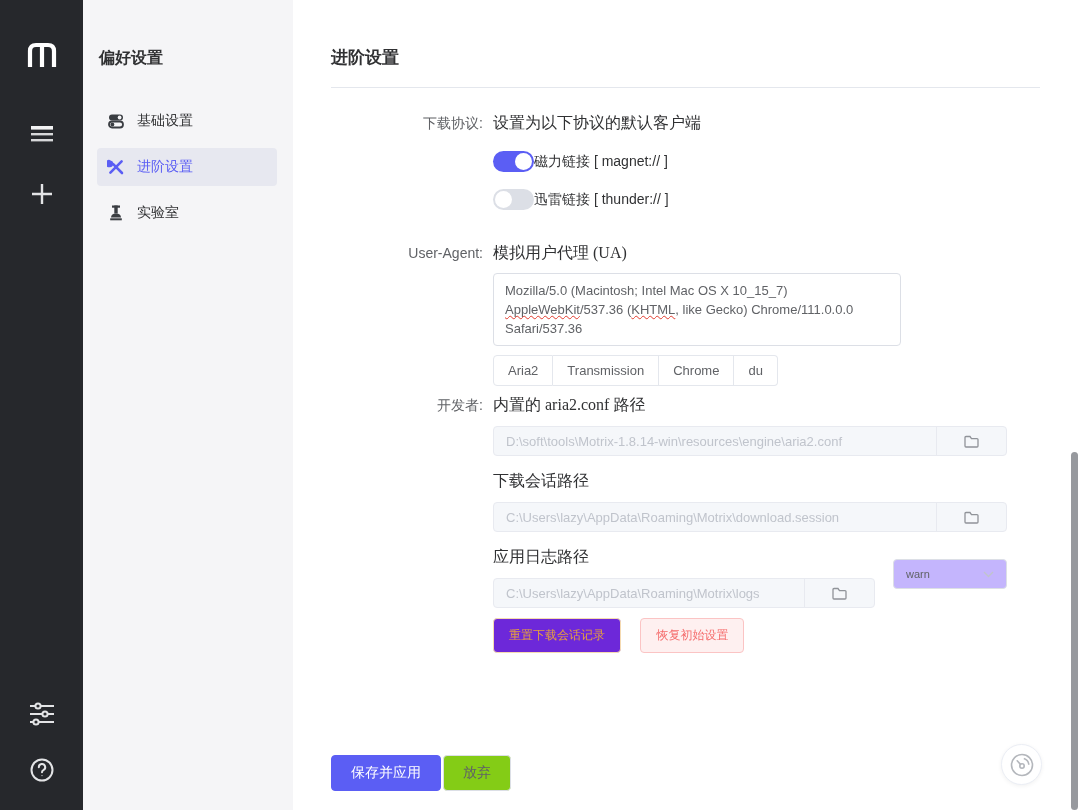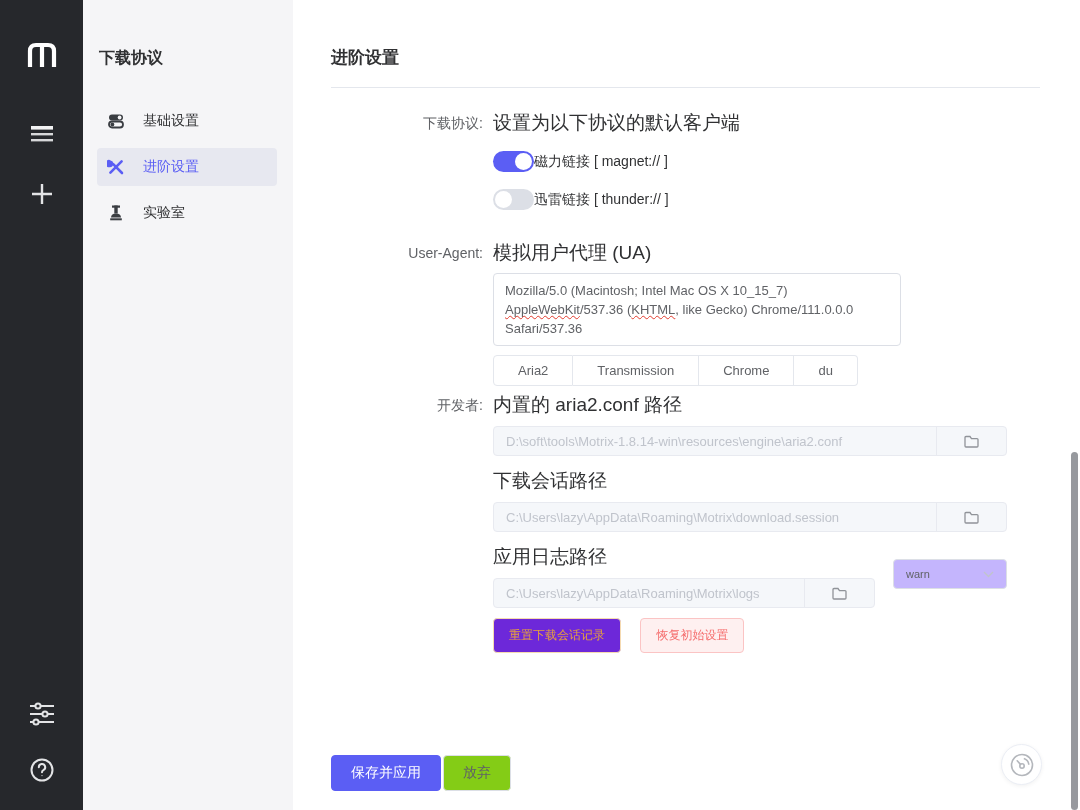--- a/index.html
+++ b/index.html
@@ -13,54 +13,54 @@
   .rail .spacer { flex:1; }
   .rail .hamb { margin-top:42px; }
   .rail .plus { margin-top:24px; }
   .rail .sliders { margin-bottom:20px; }
   .rail .help { margin-bottom:22px; }
 
   
   .sidebar { position:absolute; left:83px; top:0; width:210px; height:810px; background:#f5f5f7; }
   .sidebar-title { position:absolute; left:16px; top:48px; font-size:16px; color:#303133; font-weight:700; }
   .menu { position:absolute; left:14px; top:102px; width:180px; }
-  .menu-item { display:flex; align-items:center; gap:18px; height:38px; padding:0 10px; border-radius:4px; font-size:14px; color:#303133; cursor:pointer; margin-bottom:8px;text-align:center; }
+  .menu-item { display:flex; align-items:center; gap:12px; height:38px; padding:0 10px; border-radius:4px; font-size:14px; color:#303133; cursor:pointer; margin-bottom:8px;text-align:center; }
   .menu-item.active { background:#e7e8f0; color:#5b5ef4; }
   .menu-item .mi-icon { width:18px; height:18px; display:flex; align-items:center; justify-content:center; }
 
   
   .win-controls { position:absolute; right:12px; top:4px; display:flex; gap:30px; align-items:center; }
   .win-btn { width:28px; height:28px; display:flex; align-items:center; justify-content:center; color:#a7aaad; cursor:pointer; }
 
   
   .main { position:absolute; left:293px; top:0; width:787px; height:810px; background:#fff; }
   .page-title { position:absolute; left:38px; top:46px; font-size:17px; color:#303133; font-weight:700; }
   .title-divider { position:absolute; left:38px; top:87px; width:709px; height:1px; background:#e4e7ed; }
 
   .form-row { position:absolute; left:0; width:787px; display:flex; }
   .form-label { width:200px; text-align:right; padding-right:10px; font-size:14px; color:#606266; line-height:20px; }
   .form-content { width:514px; }
-  .section-heading { font-size:19px; color:#303133; line-height:20px; }
+  .section-heading { font-size:16px; color:#303133; line-height:20px;font-family:Liberation Serif, serif; }
 
   
   .toggle-row { display:flex; align-items:center; margin-bottom:17px; }
   .switch { width:41px; height:21px; border-radius:11px; position:relative; cursor:pointer; flex:0 0 auto; }
   .switch.on { background:#5b5ef4; }
   .switch.off { background:#dcdfe6; }
   .switch .knob { position:absolute; top:2px; width:17px; height:17px; border-radius:50%; background:#fff; }
   .switch.on .knob { right:2px; }
   .switch.off .knob { left:2px; }
   .toggle-label { font-size:14px; color:#303133; }
 
   
   .ua-box { width:408px; min-height:52px; border:1px solid #dcdfe6; border-radius:4px; background:#fff; padding:7px 11px; font-size:13px; line-height:19px; color:#606266; cursor:text; }
   .squiggle { text-decoration:underline wavy #e23b2e 1px; text-decoration-skip-ink:none; }
 
   .preset-group { display:inline-flex; margin-top:9px; }
-  .preset-btn { background:#fff; border:1px solid #e4e7ed; color:#606266; font-size:13px; padding:7px 24px; cursor:pointer; border-left-width:0; font-family:inherit; }
+  .preset-btn { background:#fff; border:1px solid #e4e7ed; color:#606266; font-size:13px; padding:7px 14px; cursor:pointer; border-left-width:0; font-family:inherit; }
   .preset-btn:first-child { border-left-width:1px; border-radius:4px 0 0 4px; }
   .preset-btn:last-child { border-radius:0 4px 4px 0; }
 
   
   .path-input { display:flex; height:30px; border:1px solid #e8eaf0; background:#f5f7fa; border-radius:4px; overflow:hidden; align-items:stretch; }
   .path-input .path-value { flex:1; display:flex; align-items:center; padding:0 12px; font-size:13px; color:#c0c4cc; white-space:nowrap; overflow:hidden; }
   .path-input .folder-btn { width:70px; border-left:1px solid #e8eaf0; display:flex; align-items:center; justify-content:center; cursor:pointer; color:#909399; }
 
   .select { position:absolute; width:114px; height:30px; border:1px solid #dcdfe6; border-radius:4px; background:#c4b5fd; display:flex; align-items:center; justify-content:space-between; padding:0 12px; font-size:11px; color:#606266; cursor:pointer; }
   .select .chev { color:#c0c4cc; }
@@ -115,21 +115,21 @@
     <div class="rail-btn help">
       <svg width="26" height="26" viewBox="0 0 26 26" fill="none" stroke="#e3e4e6" stroke-width="2">
         <circle cx="13" cy="13" r="10.5"></circle>
         <path d="M9.8 10.2 a3.2 3.2 0 1 1 4.6 2.9 c-1 .5-1.4 1-1.4 2.1" stroke-linecap="round"></path>
         <circle cx="13" cy="18.6" r="0.6" fill="#e3e4e6" stroke="none"></circle>
       </svg>
     </div>
   </div>
 
   <div class="sidebar">
-    <div class="sidebar-title">下载协议</div>
+    <div class="sidebar-title">偏好设置</div>
     <div class="menu">
       <div class="menu-item">
         <span class="mi-icon">
           <svg width="18" height="18" viewBox="0 0 18 18" fill="none">
             <rect x="2" y="2.5" width="14" height="6" rx="3" fill="#3a3d42"></rect>
             <circle cx="12.6" cy="5.5" r="1.9" fill="#f5f5f7"></circle>
             <rect x="2" y="9.5" width="14" height="6" rx="3" fill="none" stroke="#3a3d42" stroke-width="1.8"></rect>
             <circle cx="5.4" cy="12.5" r="1.9" fill="#3a3d42"></circle>
           </svg>
         </span>

